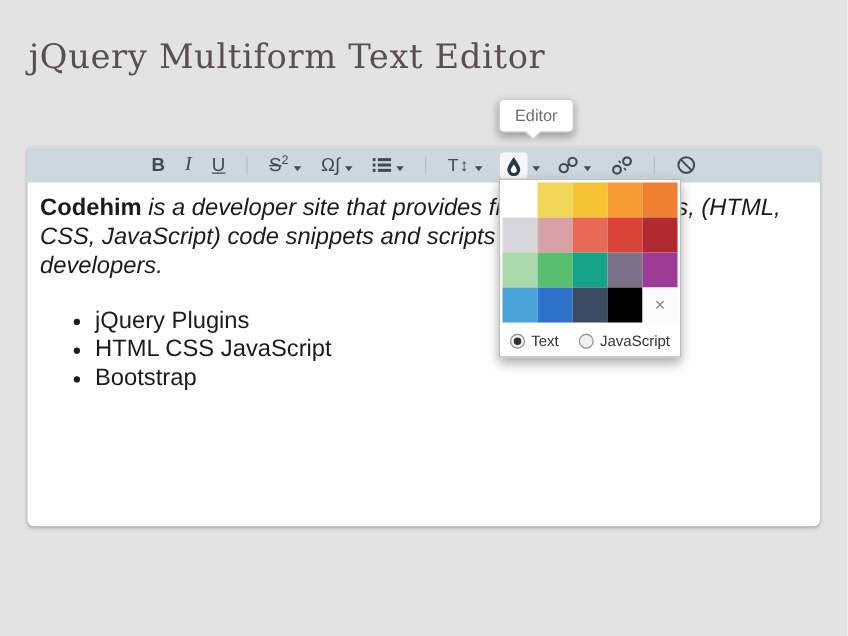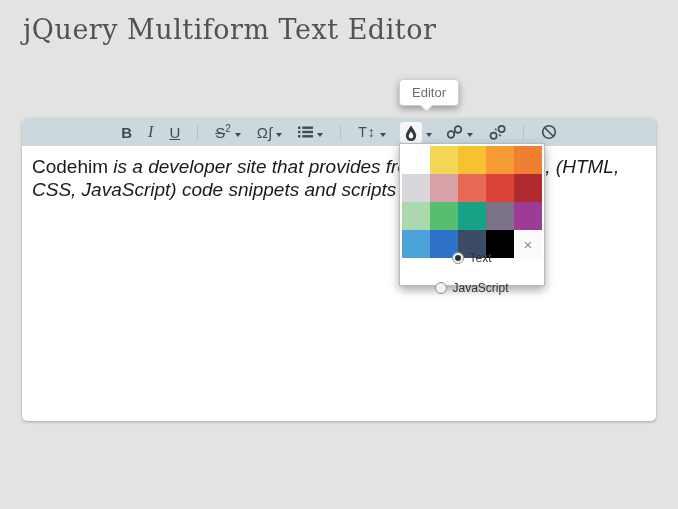--- a/index.html
+++ b/index.html
@@ -6,21 +6,21 @@
   html, body { width: 678px; height: 509px; }
   body {
     position: relative;
     background: var(--page-bg, #e3e3e3);
     font-family: "Liberation Sans", sans-serif;
     overflow: hidden;
   }
 
   
   .page-title {
-    position: absolute; left: 23px; top: 14px;
+    position: absolute; left: 23px; top: 30px;
     font-family: "DejaVu Serif", serif;
     font-size: 27px; font-weight: 400;
     color: var(--title-color, #575051);
     letter-spacing: 0.5px;
   }
 
   
   .tooltip {
     position: absolute; left: 399px; top: 79px;
     background: #fff;
@@ -90,21 +90,21 @@
   }
 
   
   .content {
     padding: 9px 10px;
     font-size: 19px;
     color: #1b1b1b;
     line-height: 23px;
   }
   .pline i { font-style: italic; }
-  .pline b { font-weight: 400; font-style: normal; }
+  .pline b { font-weight: 700; font-style: normal; }
   .content ul {
     margin-top: 21px;
     padding-left: 44px;
     font-style: normal;
   }
   .content li { line-height: 23px; }
 
   
   .color-panel {
     position: absolute; left: 399px; top: 143px;
@@ -122,21 +122,21 @@
   }
   .swatch { width: 28px; height: 28px; cursor: pointer; }
   .close-cell {
     display: flex; align-items: center; justify-content: center;
     background: #fbfbfb;
     color: #8a8a8a; font-size: 15px;
   }
   .mode-row {
     display: flex; align-items: center; justify-content: center;
     gap: 16px; height: 25px;
-    font-size: 12px; color: #333; flex-direction: column;
+    font-size: 12px; color: #333;
   }
   .mode-row label { display: flex; align-items: center; gap: 5px; cursor: pointer; }
   .radio {
     width: 12px; height: 12px; border-radius: 50%;
     border: 1px solid #8f8f8f;
     background: #f2f2f2;
     display: inline-flex; align-items: center; justify-content: center;
   }
   .radio.sel::after {
     content: ""; width: 6px; height: 6px; border-radius: 50%;
@@ -245,21 +245,27 @@
         </svg>
       </span>
     </div>
 
   </div>
 
   <div class="content">
     <div class="para">
       <div class="pline"><b>Codehim</b><i> is a developer site that provides free jQuery plugins, (HTML,</i></div>
       <div class="pline"><i>CSS, JavaScript) code snippets and scripts to help</i></div>
-    </div>
+      <div class="pline"><i>developers.</i></div>
+    </div>
+    <ul>
+      <li>jQuery Plugins</li>
+      <li>HTML CSS JavaScript</li>
+      <li>Bootstrap</li>
+    </ul>
   </div>
 </div>
 
 <div class="color-panel">
   <div class="swatch-grid">
       <div class="swatch" style="background: rgb(255, 255, 255);"></div>
       <div class="swatch" style="background: rgb(244, 214, 87);"></div>
       <div class="swatch" style="background: rgb(246, 194, 49);"></div>
       <div class="swatch" style="background: rgb(247, 155, 52);"></div>
       <div class="swatch" style="background: rgb(240, 128, 49);"></div>

